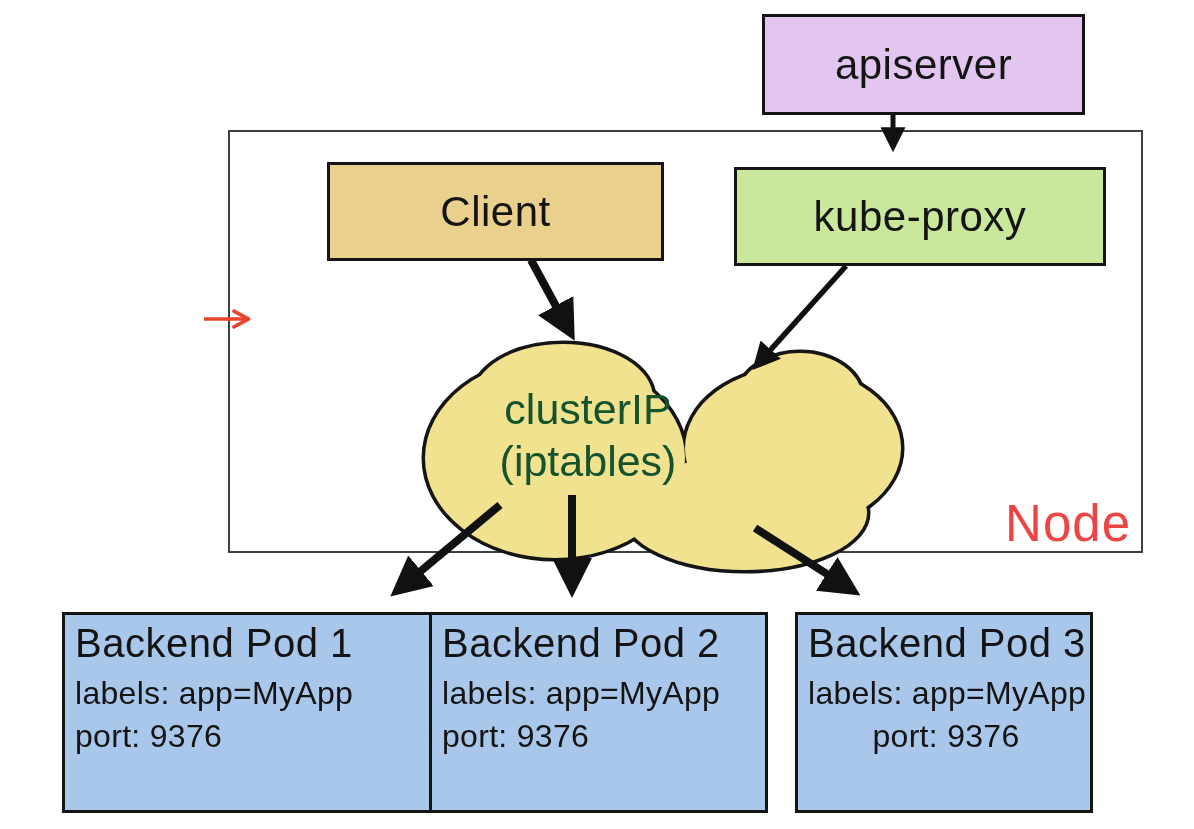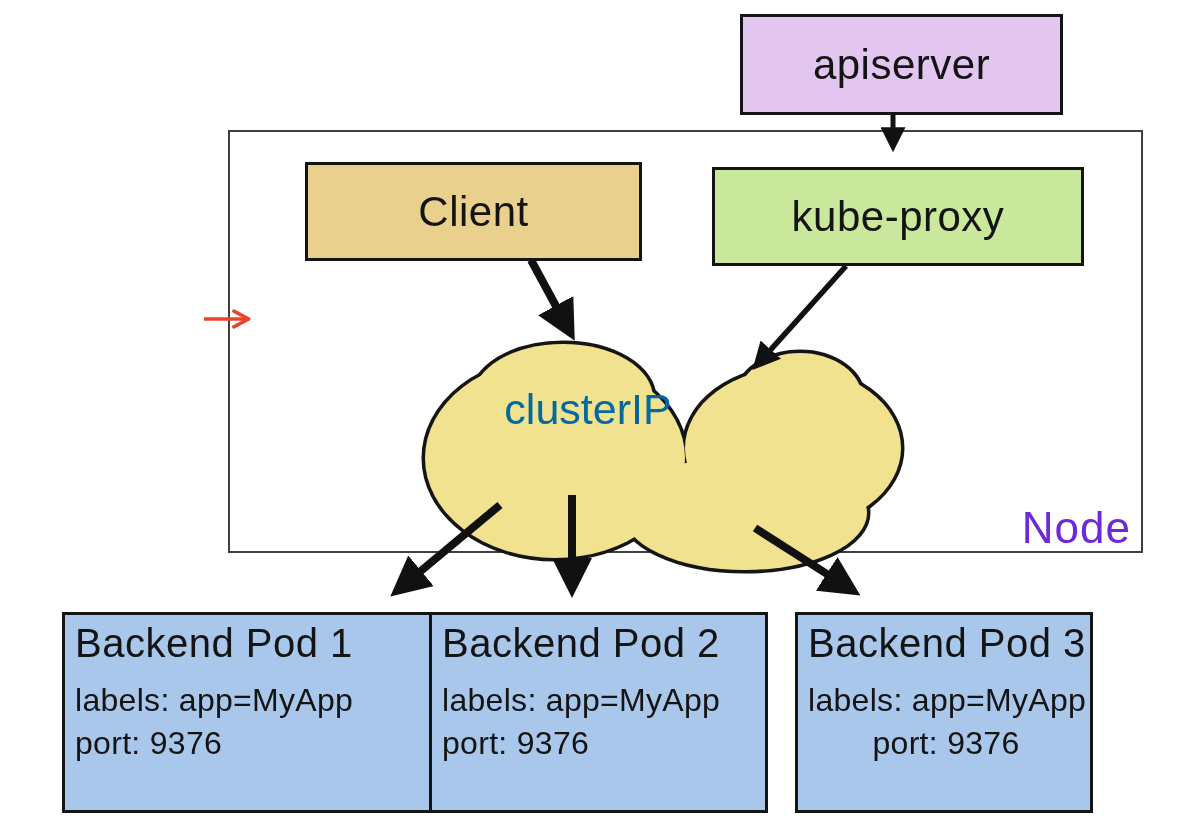--- a/index.html
+++ b/index.html
@@ -18,57 +18,58 @@
     left: 228px; top: 130px;
     width: 915px; height: 423px;
     border: 2px solid #3f3f3f;
     box-sizing: border-box;
     background: transparent;
     z-index: 0;
   }
   .node-label {
     position: absolute;
     right: 10px; bottom: 0px;
-    font-size: 44px;
+    font-size: 51px;
     line-height: 1.05;
-    color: #6d28d9;
+    color: #ef4444;
     letter-spacing: 1px;
   }
   
   svg.connectors {
     position: absolute;
     left: 0; top: 0;
     width: 1194px; height: 829px;
     z-index: 1;
   }
   
   .dbox {
     position: absolute;
     box-sizing: border-box;
     border: 3px solid #141414;
     display: flex;
     align-items: center;
     justify-content: center;
     font-size: 42px;
     z-index: 2;
     letter-spacing: 0.5px;
+    margin-left: 22px;
   }
   .apiserver { left: 740px; top: 14px;  width: 323px; height: 101px; background: #e2c6f0; }
   .client    { left: 305px; top: 162px; width: 337px; height: 99px;  background: #e9d08c; }
   .kubeproxy { left: 712px; top: 167px; width: 372px; height: 99px;  background: #c9e89b; }
   
   .cloud-text {
     position: absolute;
     left: 447px; top: 384px;
     width: 282px;
     text-align: center;
     font-size: 43px;
     line-height: 1.2;
     z-index: 2;
-    color: #0369a1;
+    color: #14532d;
   }
   
   .pod {
     position: absolute;
     top: 612px;
     height: 201px;
     box-sizing: border-box;
     border: 3px solid #141414;
     background: #a9c7eb;
     z-index: 2;
@@ -83,21 +84,21 @@
     line-height: 1.3;
     letter-spacing: 0.5px;
     white-space: nowrap;
   }
   .pod-line {
     font-size: 32px;
     line-height: 1.35;
     letter-spacing: 0.3px;
     white-space: nowrap;
   }
-  .pod-line.first { margin-top: 10px; }
+  .pod-line.first { margin-top: 3px; }
 </style>
 </head>
 <body>
 
 <div class="canvas">
 
   <div class="node-box">
     <div class="node-label">Node</div>
   </div>
 
@@ -145,20 +146,21 @@
   <div class="dbox client">
     <span>Client</span>
   </div>
 
   <div class="dbox kubeproxy">
     <span>kube-proxy</span>
   </div>
 
   <div class="cloud-text">
     <div>clusterIP</div>
+    <div>(iptables)</div>
   </div>
 
   <div class="pod pod-1">
     <div class="pod-title">Backend Pod 1</div>
     <div class="pod-line first">labels: app=MyApp</div>
     <div class="pod-line">port: 9376</div>
   </div>
 
   <div class="pod pod-2">
     <div class="pod-title">Backend Pod 2</div>

